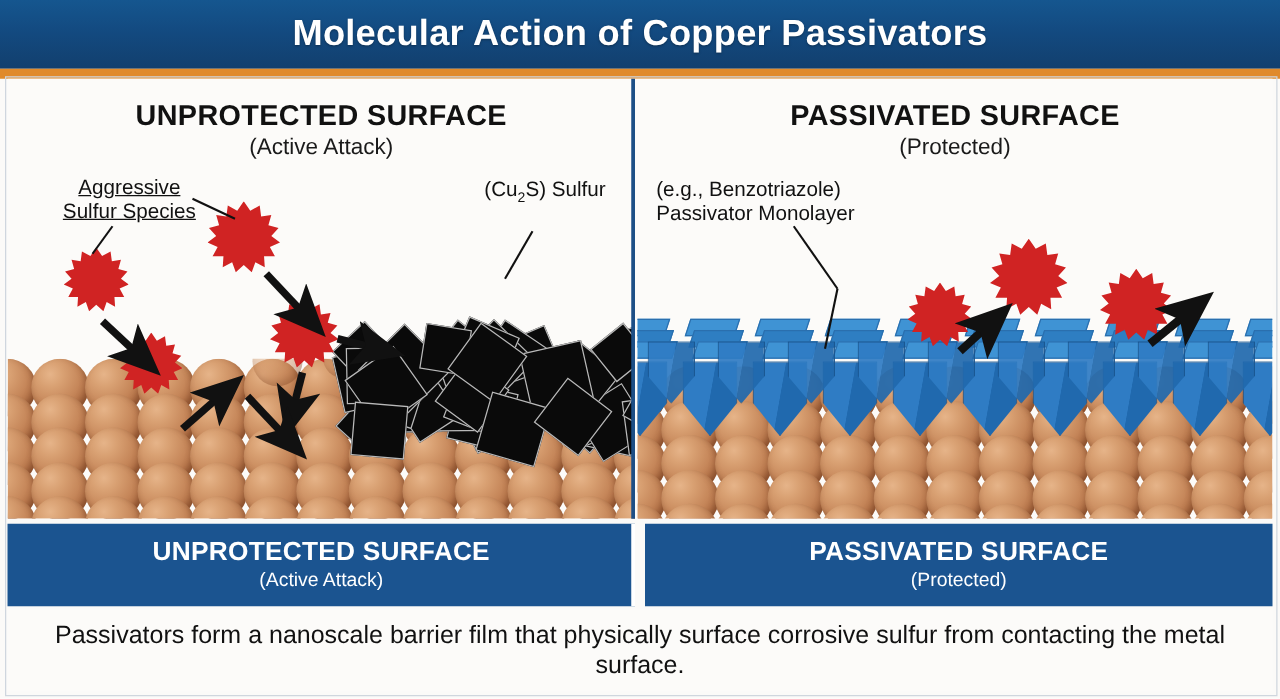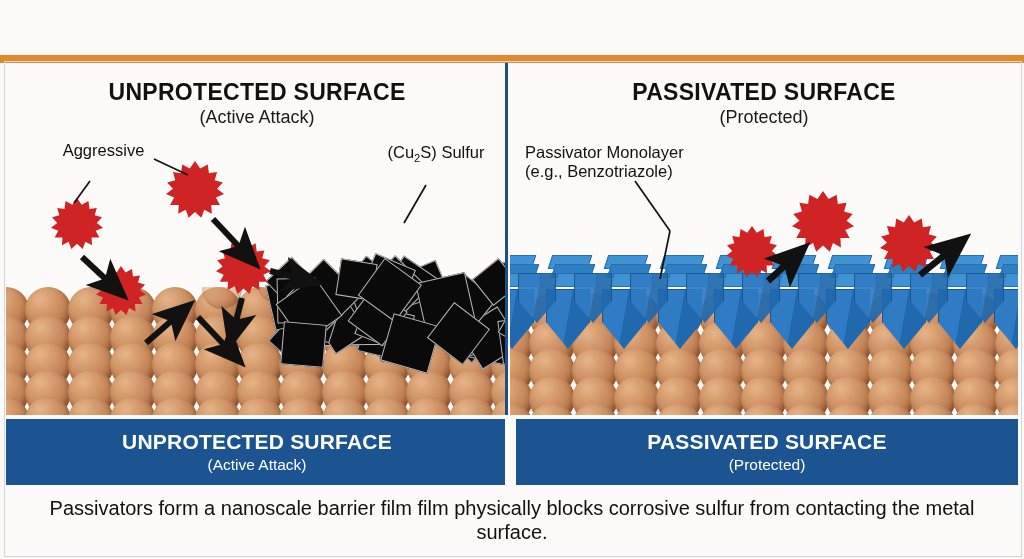--- a/index.html
+++ b/index.html
@@ -25,21 +25,21 @@
   .v-divider{position:absolute;left:505px;top:63px;width:3px;height:352px;background:#1d4f86;}
 
   .panel-heading{position:absolute;left:0;width:100%;text-align:center;}
   .panel-heading .h1{font-size:23px;font-weight:bold;color:#111;letter-spacing:.3px;}
   .panel-heading .h2{font-size:18px;color:#1a1a1a;margin-top:1px;}
   .left .panel-heading{top:16px;}
   .right .panel-heading{top:16px;}
 
   
   .callout{position:absolute;font-size:16.5px;color:#111;line-height:1.14;text-align:center;}
-  .callout.l-sulfur{left:30px;top:78px;width:135px;}
+  .callout.l-sulfur{left:30px;top:78px;width:135px;text-decoration:underline;}
   .callout.l-scale{left:355px;top:80px;width:150px;}
   .callout.r-mono{left:15px;top:80px;width:200px;text-align:left;}
 
   
   .copper{position:absolute;left:0;width:100%;overflow:hidden;}
   .cu{position:absolute;border-radius:50%;
       background:radial-gradient(circle at 33% 27%, #e6b489 0%, #d9a173 22%, #c6875a 52%, #a9653c 82%, #8d5330 100%);
       box-shadow:inset -2px -3px 5px rgba(90,45,20,.45);}
   .cu.loose{box-shadow:inset -2px -3px 5px rgba(90,45,20,.45),0 1px 3px rgba(0,0,0,.25);}
   .cu.ghost{opacity:.45;}
@@ -81,20 +81,23 @@
 
   .outer-border{position:absolute;left:4px;top:61px;width:1016px;height:494px;
                 border:1.5px solid #cfd6de;pointer-events:none;}
   sub{font-size:.68em;}
 </style>
 </head>
 <body>
 
 <div id="figure">
 
+  <div class="title-bar">
+    <div class="title">Molecular Action of Copper Passivators</div>
+  </div>
   <div class="orange-rule"></div>
 
   <div class="stage">
 
     <div class="panel left">
 
       <div class="panel-heading">
         <div class="h1">UNPROTECTED SURFACE</div>
         <div class="h2">(Active Attack)</div>
       </div>
@@ -240,20 +243,21 @@
         <path d="M76,194 L106,222" stroke="#111" stroke-width="6" fill="none" marker-end="url(#ah)"></path>
         <path d="M207,156 L239,190" stroke="#111" stroke-width="6" fill="none" marker-end="url(#ah)"></path>
         <path d="M264,208 L296,216" stroke="#111" stroke-width="6" fill="none" marker-end="url(#ah)"></path>
         <path d="M236,235 L228,266" stroke="#111" stroke-width="6" fill="none" marker-end="url(#ah)"></path>
         <path d="M140,280 L172,252" stroke="#111" stroke-width="6" fill="none" marker-end="url(#ah)"></path>
         <path d="M192,254 L224,288" stroke="#111" stroke-width="6" fill="none" marker-end="url(#ah)"></path>
       </svg>
 
       <div class="callout l-sulfur">
         <div>Aggressive</div>
+        <div>Sulfur Species</div>
       </div>
       <div class="callout l-scale">
         <div><span>(Cu</span><sub>2</sub><span>S) Sulfur</span></div>
       </div>
     </div>
 
     <div class="panel right">
 
       <div class="panel-heading">
         <div class="h1">PASSIVATED SURFACE</div>
@@ -430,38 +434,38 @@
 
         <path d="M125,118 L160,168" stroke="#111" stroke-width="1.7" fill="none"></path>
         <path d="M160,168 L150,216" stroke="#111" stroke-width="1.7" fill="none"></path>
 
         <path d="M258,218 L282,196" stroke="#111" stroke-width="6.5" fill="none" marker-end="url(#ah2)"></path>
 
         <path d="M410,212 L442,186" stroke="#111" stroke-width="6.5" fill="none" marker-end="url(#ah2)"></path>
       </svg>
 
       <div class="callout r-mono">
+        <div>(e.g., Benzotriazole)</div>
         <div>Passivator Monolayer</div>
-        <div>(e.g., Benzotriazole)</div>
       </div>
     </div>
   </div>
 
   <div class="v-divider"></div>
 
   <div class="caps">
     <div class="cap left">
       <div class="c1">UNPROTECTED SURFACE</div>
       <div class="c2">(Active Attack)</div>
     </div>
     <div class="cap right">
       <div class="c1">PASSIVATED SURFACE</div>
       <div class="c2">(Protected)</div>
     </div>
   </div>
   <div class="cap-div"></div>
 
   <div class="footer">
-    <div class="txt">Passivators form a nanoscale barrier film film physically blocks corrosive sulfur from contacting the metal surface.</div>
+    <div class="txt">Passivators form a nanoscale barrier film that physically surface corrosive sulfur from contacting the metal surface.</div>
   </div>
 
   <div class="outer-border"></div>
 </div>
 
 </body></html>

